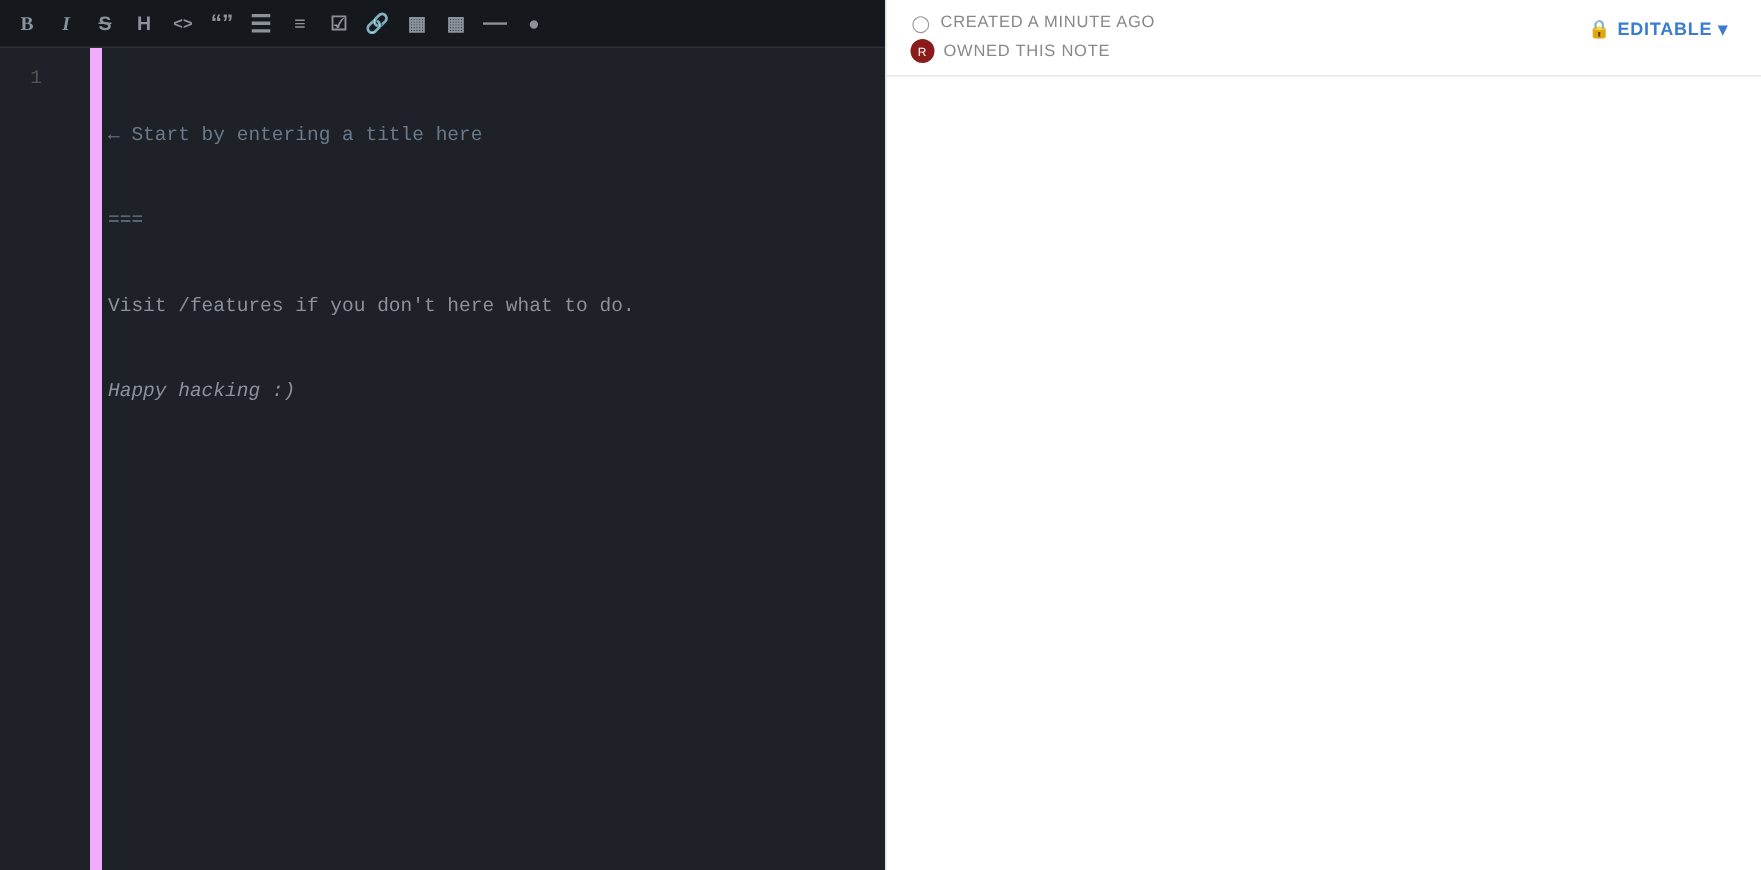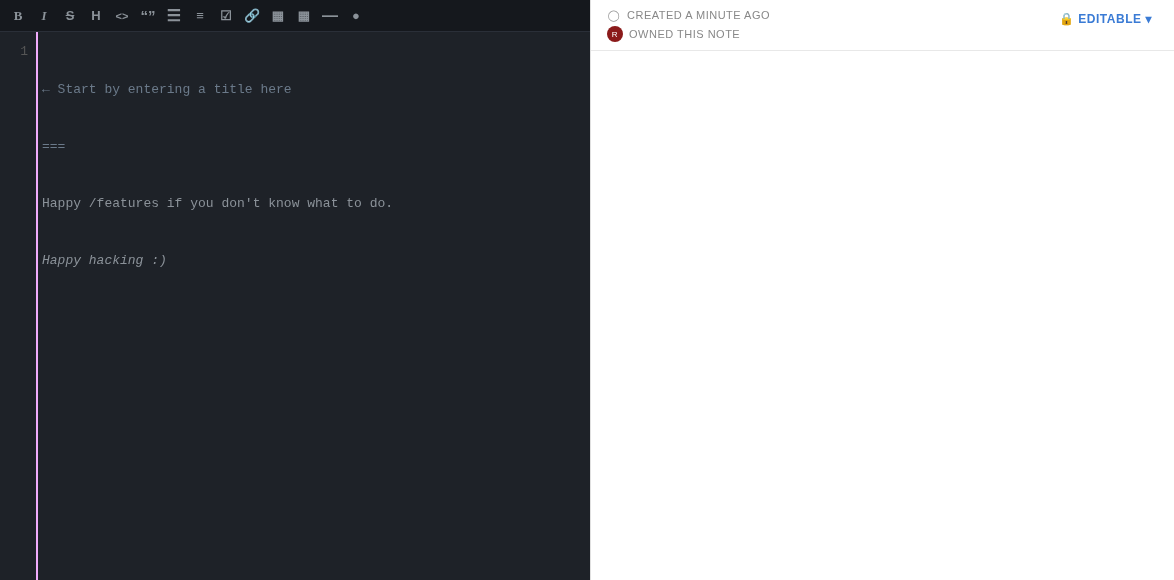--- a/index.html
+++ b/index.html
@@ -70,21 +70,22 @@
 
     .editor-content {
       flex: 1;
       padding: 10px 10px 10px 4px;
       color: #8b9299;
       font-family: 'Courier New', Courier, monospace;
       font-size: 13px;
       line-height: 19px;
       white-space: pre;
       overflow: hidden;
-      border-left: 2px solid #f0abfc;
+      border-left: 8px solid #f0abfc;
+      margin-left: 24px;
     }
 
     .editor-line-1 {
       color: #6b7a8a;
     }
 
     .editor-line-2 {
       color: #6b7a8a;
     }
 
@@ -200,21 +201,21 @@
     <button class="toolbar-btn" style="font-size:13px;">●</button>
   </div>
 
   <div class="editor-area">
     <div class="line-numbers">
       <div class="line-number">1</div>
     </div>
     <div class="editor-content">
       <div class="editor-line-1">← Start by entering a title here</div>
       <div class="editor-line-2">===</div>
-      <div class="editor-line-3">Happy /features if you don't know what to do.</div>
+      <div class="editor-line-3">Visit /features if you don't here what to do.</div>
       <div class="editor-line-4">Happy hacking :)</div>
     </div>
   </div>
 </div>
 
 <div class="preview-panel">
   <div class="preview-header">
     <div class="meta-info">
 
       <div class="meta-row">

